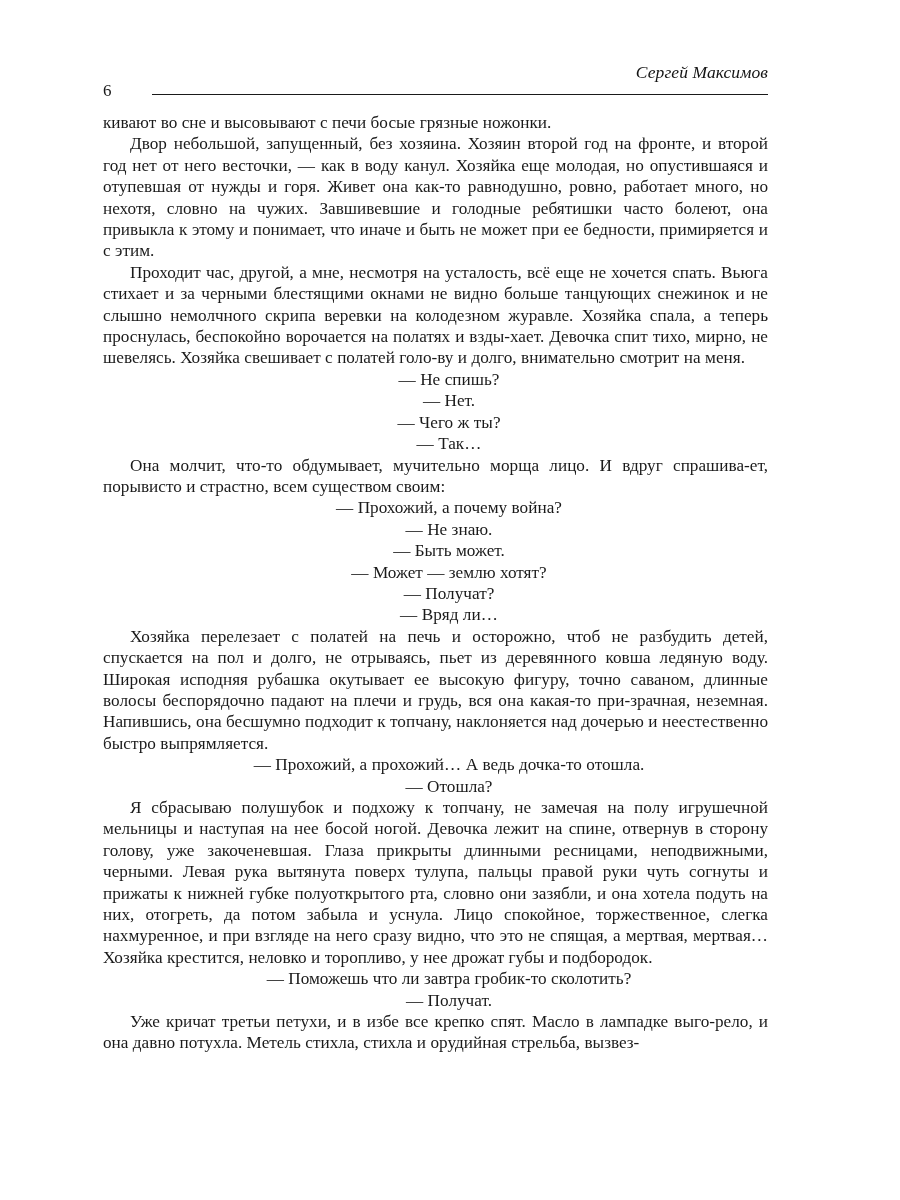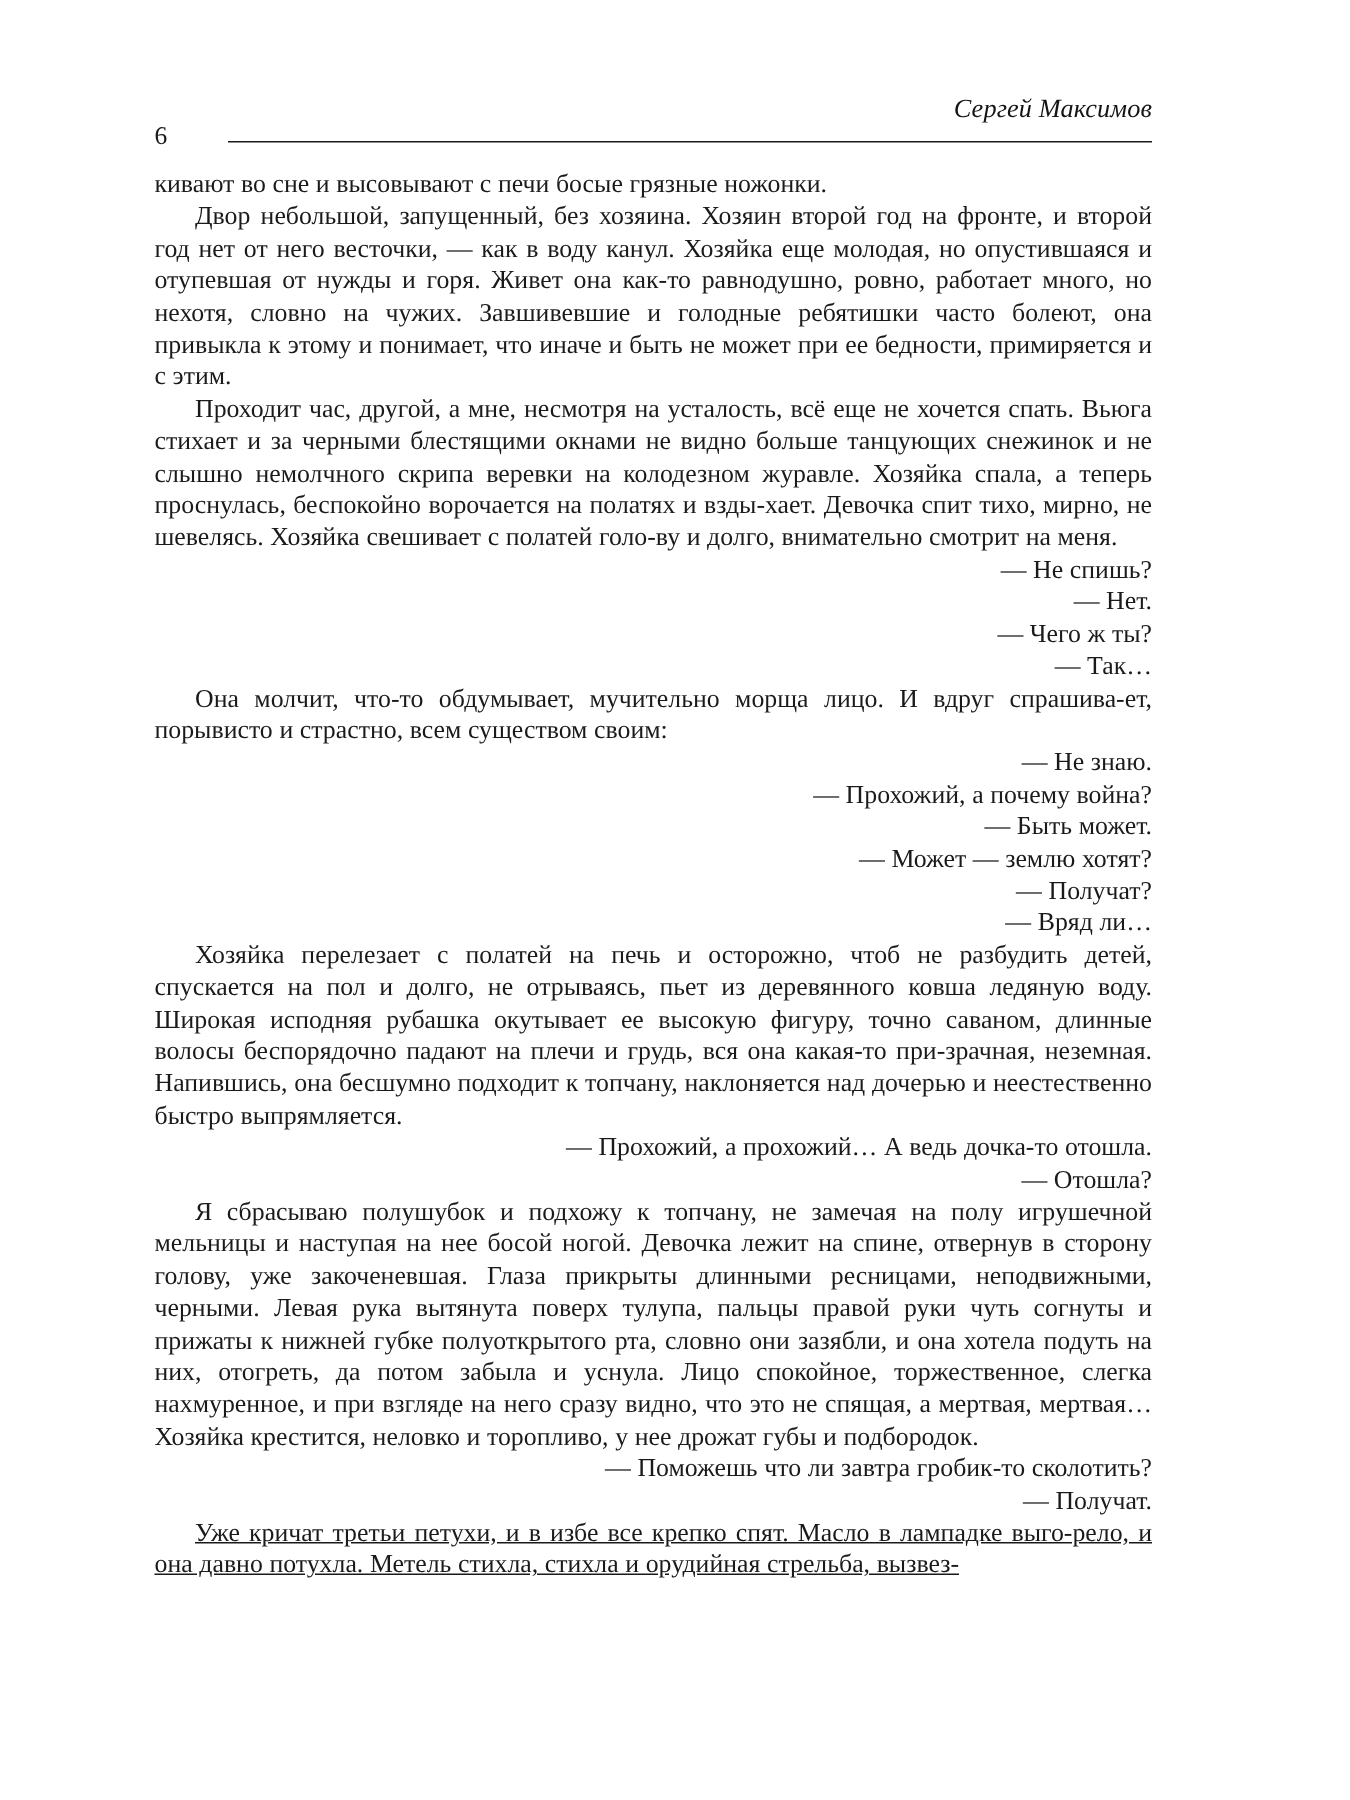--- a/index.html
+++ b/index.html
@@ -76,24 +76,24 @@
     text-align: justify;
     text-justify: inter-word;
     letter-spacing: 0.01px;
     word-spacing: 0.1px;
     color: #1a1a1a;
     -webkit-hyphens: none;
     hyphens: none;
   }
   p.flush { text-indent: 0; }
   p.indent { text-indent: 27px; }
-  p.last-line-left { text-align-last: left; text-decoration: underline; }
+  p.last-line-left { text-align-last: left; }
   p.dialogue {
     text-indent: 27px;
-    text-align: right;
+    text-align: center;
   }
 </style>
 </head>
 <body>
 
 <div class="page">
 
   <div class="running-head">
     <span class="folio">6</span>
     <span class="head-author">Сергей Максимов</span>
@@ -108,22 +108,22 @@
 
     <p class="indent">Проходит час, другой, а мне, несмотря на усталость, всё еще не хочется спать. Вьюга стихает и за черными блестящими окнами не видно больше танцующих снежинок и не слышно немолчного скрипа веревки на колодезном журавле. Хозяйка спала, а теперь проснулась, беспокойно ворочается на полатях и взды-хает. Девочка спит тихо, мирно, не шевелясь. Хозяйка свешивает с полатей голо-ву и долго, внимательно смотрит на меня.</p>
 
     <p class="dialogue">— Не спишь?</p>
     <p class="dialogue">— Нет.</p>
     <p class="dialogue">— Чего ж ты?</p>
     <p class="dialogue">— Так…</p>
 
     <p class="indent">Она молчит, что-то обдумывает, мучительно морща лицо. И вдруг спрашива-ет, порывисто и страстно, всем существом своим:</p>
 
+    <p class="dialogue">— Прохожий, а почему война?</p>
     <p class="dialogue">— Не знаю.</p>
-    <p class="dialogue">— Прохожий, а почему война?</p>
     <p class="dialogue">— Быть может.</p>
     <p class="dialogue">— Может — землю хотят?</p>
     <p class="dialogue">— Получат?</p>
     <p class="dialogue">— Вряд ли…</p>
 
     <p class="indent">Хозяйка перелезает с полатей на печь и осторожно, чтоб не разбудить детей, спускается на пол и долго, не отрываясь, пьет из деревянного ковша ледяную воду. Широкая исподняя рубашка окутывает ее высокую фигуру, точно саваном, длинные волосы беспорядочно падают на плечи и грудь, вся она какая-то при-зрачная, неземная. Напившись, она бесшумно подходит к топчану, наклоняется над дочерью и неестественно быстро выпрямляется.</p>
 
     <p class="dialogue">— Прохожий, а прохожий… А ведь дочка-то отошла.</p>
     <p class="dialogue">— Отошла?</p>
 

